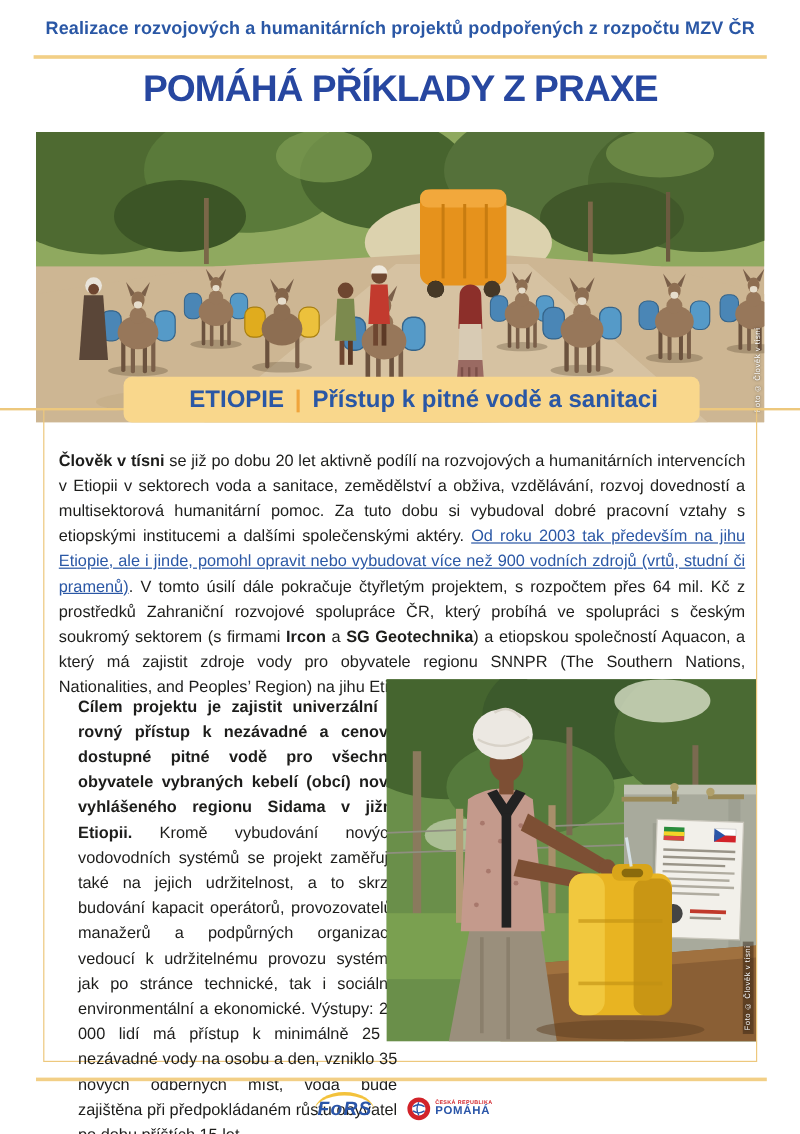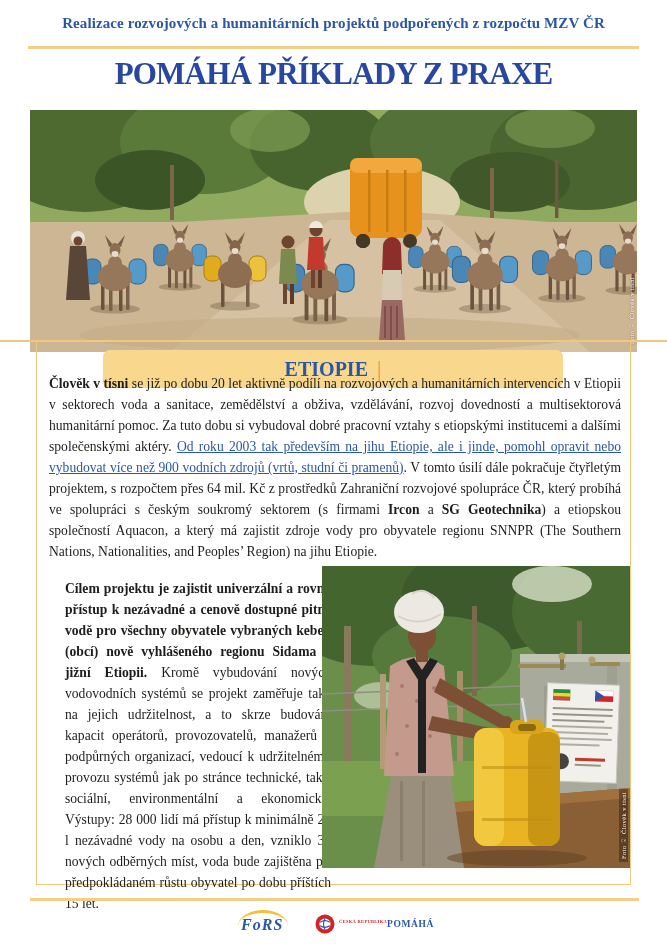--- a/index.html
+++ b/index.html
@@ -1,41 +1,41 @@
 <!DOCTYPE html>
 <html><head>
 <meta charset="utf-8">
 <style>
   html,body { margin:0; padding:0; background:#ffffff; }
   .page {
     position:relative; width:667px; height:945px; background:#ffffff;
-    font-family:Liberation Serif, serif; overflow:hidden;
+    font-family:Liberation Sans, sans-serif; overflow:hidden;
   }
   .header-title {
     position:absolute; top:15px; left:0; right:0; text-align:center;
     font-size:15px; font-weight:bold; color:#2a57a5; letter-spacing:0.1px;
   }
   .rule-top { position:absolute; left:28px; right:28px; top:46px; height:2.5px; background:#f2cf86; }
   .page-title {
     position:absolute; top:56px; left:0; right:0; text-align:center;
     font-size:31px; font-weight:bold; color:#2747a0; letter-spacing:-0.8px;
   }
   .photo1 { position:absolute; left:30px; top:110px; width:607px; height:242px; }
   .photo2 { position:absolute; left:322px; top:566px; width:308px; height:302px; }
   .photo1 svg, .photo2 svg { display:block; width:100%; height:100%; }
   .content-box {
     position:absolute; left:36px; top:340px; width:595px; height:545px;
     border:1.5px solid #edc87d; box-sizing:border-box;
   }
   .rule-mid { position:absolute; left:0; right:0; top:340px; height:1.5px; background:#edc87d; }
   .banner {
-    position:absolute; left:103px; top:350px; width:460px; height:38px;
+    position:absolute; left:103px; top:314px; width:460px; height:38px;
     background:#f9d78c; border-radius:7px;
     display:flex; align-items:center; justify-content:center; gap:9px;
-    font-size:20px; font-weight:bold; color:#2a57a5;
+    font-size:20px; font-weight:bold; color:#2a57a5;padding-left:20px;
   }
   .banner .sep { color:#f0a53c; font-weight:bold; }
   .p1 {
     position:absolute; left:49px; top:373px; width:572px; margin:0;
     font-size:13.6px; line-height:21px; color:#1d1d1b; text-align:justify;
   }
   .col2 {
     position:absolute; left:49px; top:562px; width:266px; margin:16px;
     font-size:13.6px; line-height:21px; color:#1d1d1b; text-align:justify;
   }
@@ -55,21 +55,21 @@
   .fors { position:relative; width:62px; height:30px; }
   .fors-arc {
     position:absolute; top:1px; left:5px; width:50px; height:13px;
     border-top:3.5px solid #f3c23c; border-radius:50% / 100% 100% 0 0;
   }
   .fors-text {
     position:absolute; top:7px; left:8px; font-weight:bold; font-style:italic;
     font-size:16px; color:#2a55a8; letter-spacing:1px;
   }
   .aid { display:flex; align-items:center; gap:4px; }
-  .aid-text { display:flex; flex-direction:row; line-height:1.15; }
+  .aid-text { display:flex; flex-direction:column; line-height:1.15; }
   .aid-line1 { font-size:4.5px; font-weight:bold; color:#d2232a; letter-spacing:0.3px; }
   .aid-line2 { font-size:9.5px; font-weight:bold; color:#2a55a8; letter-spacing:0.6px; }
 </style>
 </head>
 <body>
 
 <div class="page">
 
   <div class="header-title">Realizace rozvojových a humanitárních projektů podpořených z rozpočtu MZV ČR</div>
   <div class="rule-top"></div>
@@ -181,20 +181,21 @@
     </svg>
     <div class="credit credit1">Foto © Člověk v tísni</div>
   </div>
 
   <div class="content-box"></div>
   <div class="rule-mid"></div>
 
   <div class="banner">
     <span>ETIOPIE</span>
     <span class="sep">|</span>
+    <span>Přístup k pitné vodě a sanitaci</span>
   </div>
 
   <p class="p1"><b>Člověk v tísni</b><span> se již po dobu 20 let aktivně podílí na rozvojových a humanitárních intervencích v Etiopii v sektorech voda a sanitace, zemědělství a obživa, vzdělávání, rozvoj dovedností a multisektorová humanitární pomoc. Za tuto dobu si vybudoval dobré pracovní vztahy s etiopskými institucemi a dalšími společenskými aktéry. </span><span class="link">Od roku 2003 tak především na jihu Etiopie, ale i jinde, pomohl opravit nebo vybudovat více než 900 vodních zdrojů (vrtů, studní či pramenů)</span><span>. V tomto úsilí dále pokračuje čtyřletým projektem, s rozpočtem přes 64 mil. Kč z prostředků Zahraniční rozvojové spolupráce ČR, který probíhá ve spolupráci s českým soukromý sektorem (s firmami </span><b>Ircon</b><span> a </span><b>SG Geotechnika</b><span>) a etiopskou společností Aquacon, a který má zajistit zdroje vody pro obyvatele regionu SNNPR (The Southern Nations, Nationalities, and Peoples’ Region) na jihu Etiopie.</span></p>
 
   <p class="col2"><b>Cílem projektu je zajistit univerzální a rovný přístup k nezávadné a cenově dostupné pitné vodě pro všechny obyvatele vybraných kebelí (obcí) nově vyhlášeného regionu Sidama v jižní Etiopii.</b><span> Kromě vybudování nových vodovodních systémů se projekt zaměřuje také na jejich udržitelnost, a to skrze budování kapacit operátorů, provozovatelů, manažerů a podpůrných organizací, vedoucí k udržitelnému provozu systémů jak po stránce technické, tak i sociální, environmentální a ekonomické. Výstupy: 28 000 lidí má přístup k minimálně 25 l nezávadné vody na osobu a den, vzniklo 35 nových odběrných míst, voda bude zajištěna při předpokládaném růstu obyvatel po dobu příštích 15 let.</span></p>
 
   <div class="photo2">
     <svg viewBox="0 0 308 302" preserveAspectRatio="none">
       <rect width="308" height="302" fill="#6a8f4a"></rect>
       <g>

